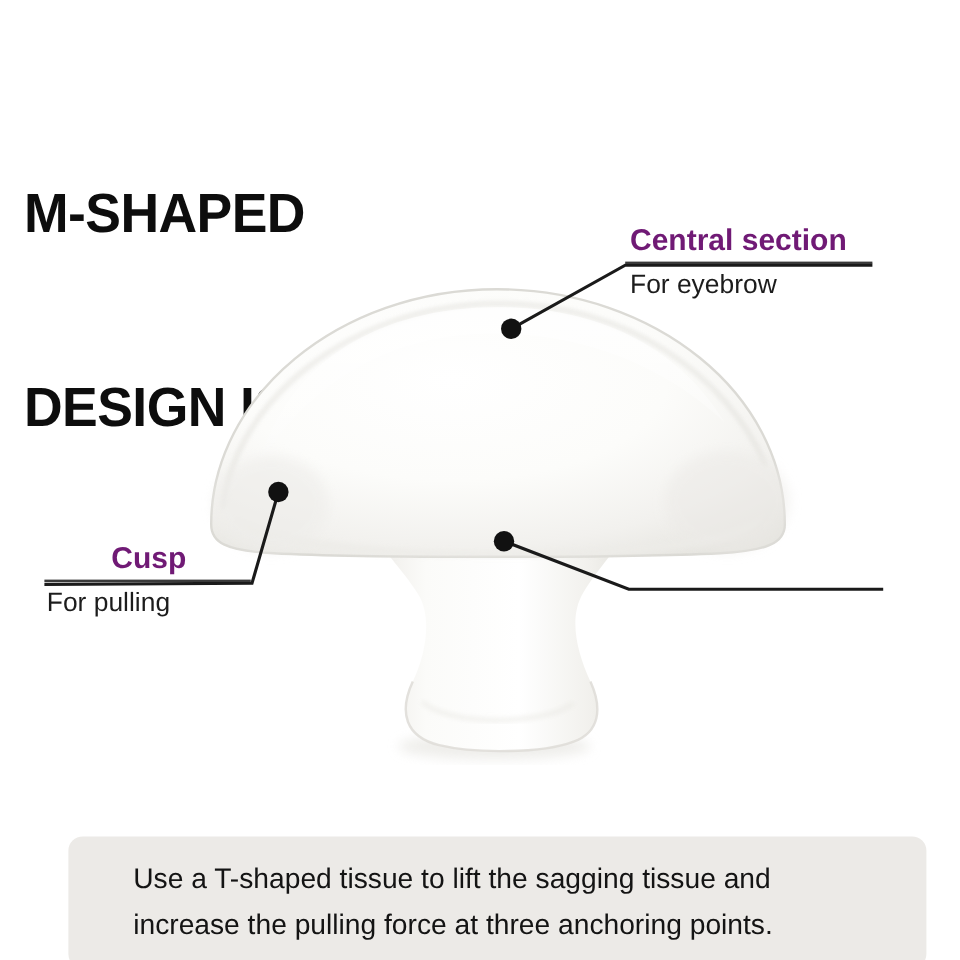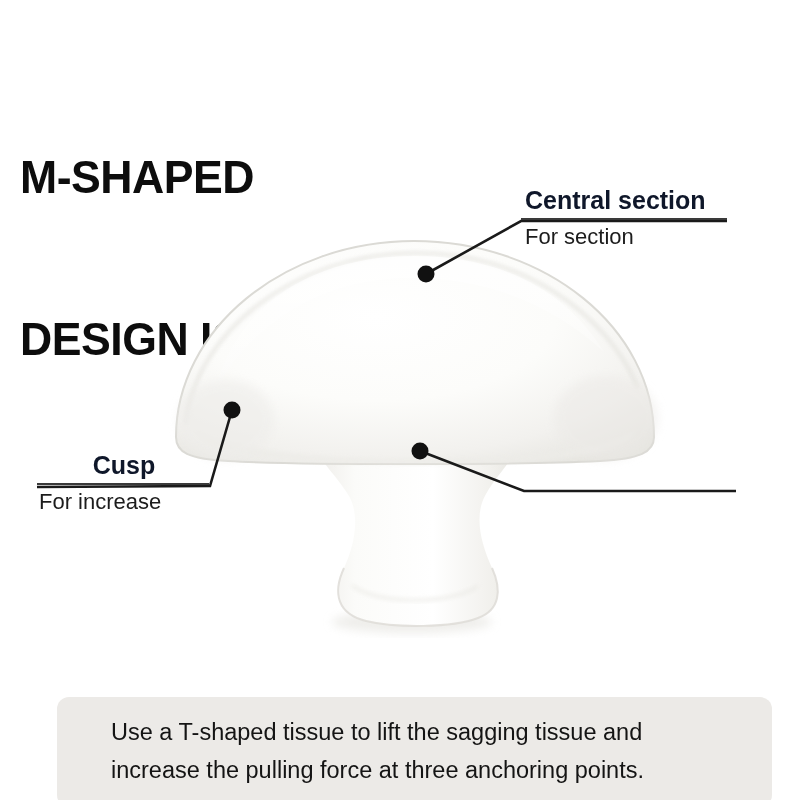--- a/index.html
+++ b/index.html
@@ -52,21 +52,21 @@
 
   
   .callout {
     position: absolute;
   }
   .callout .c-title {
     font-family: "Liberation Sans", sans-serif;
     font-weight: bold;
     font-size: 25px;
     line-height: 29px;
-    color: #0f172a;
+    color: #701a75;
     white-space: nowrap;
   }
   .callout .c-rule {
     height: 2px;
     background: #3a3a3a;
     margin-top: 3px;
     margin-bottom: 3px;
   }
   .callout .c-sub {
     font-family: "Liberation Sans", sans-serif;
@@ -217,27 +217,27 @@
     <polyline points="232,410 210,486 37,487" fill="none" stroke="#1a1a1a" stroke-width="2.6" stroke-linejoin="miter" stroke-linecap="butt"></polyline>
     <circle cx="232" cy="410" r="8.5" fill="#111111"></circle>
 
     <polyline points="420,451 524,491 736,491" fill="none" stroke="#1a1a1a" stroke-width="2.6" stroke-linejoin="miter" stroke-linecap="butt"></polyline>
     <circle cx="420" cy="451" r="8.5" fill="#111111"></circle>
   </svg>
 
   <div class="callout" id="callout-central">
     <div class="c-title">Central section</div>
     <div class="c-rule"></div>
-    <div class="c-sub">For section</div>
+    <div class="c-sub">For eyebrow</div>
   </div>
 
   <div class="callout" id="callout-cusp">
     <div class="c-title">Cusp</div>
     <div class="c-rule"></div>
-    <div class="c-sub">For increase</div>
+    <div class="c-sub">For pulling</div>
   </div>
 
 
   <div id="caption-panel">
     <div class="cap-text">Use a T-shaped tissue to lift the sagging tissue and</div>
     <div class="cap-text">increase the pulling force at three anchoring points.</div>
   </div>
 
 </div>
 

